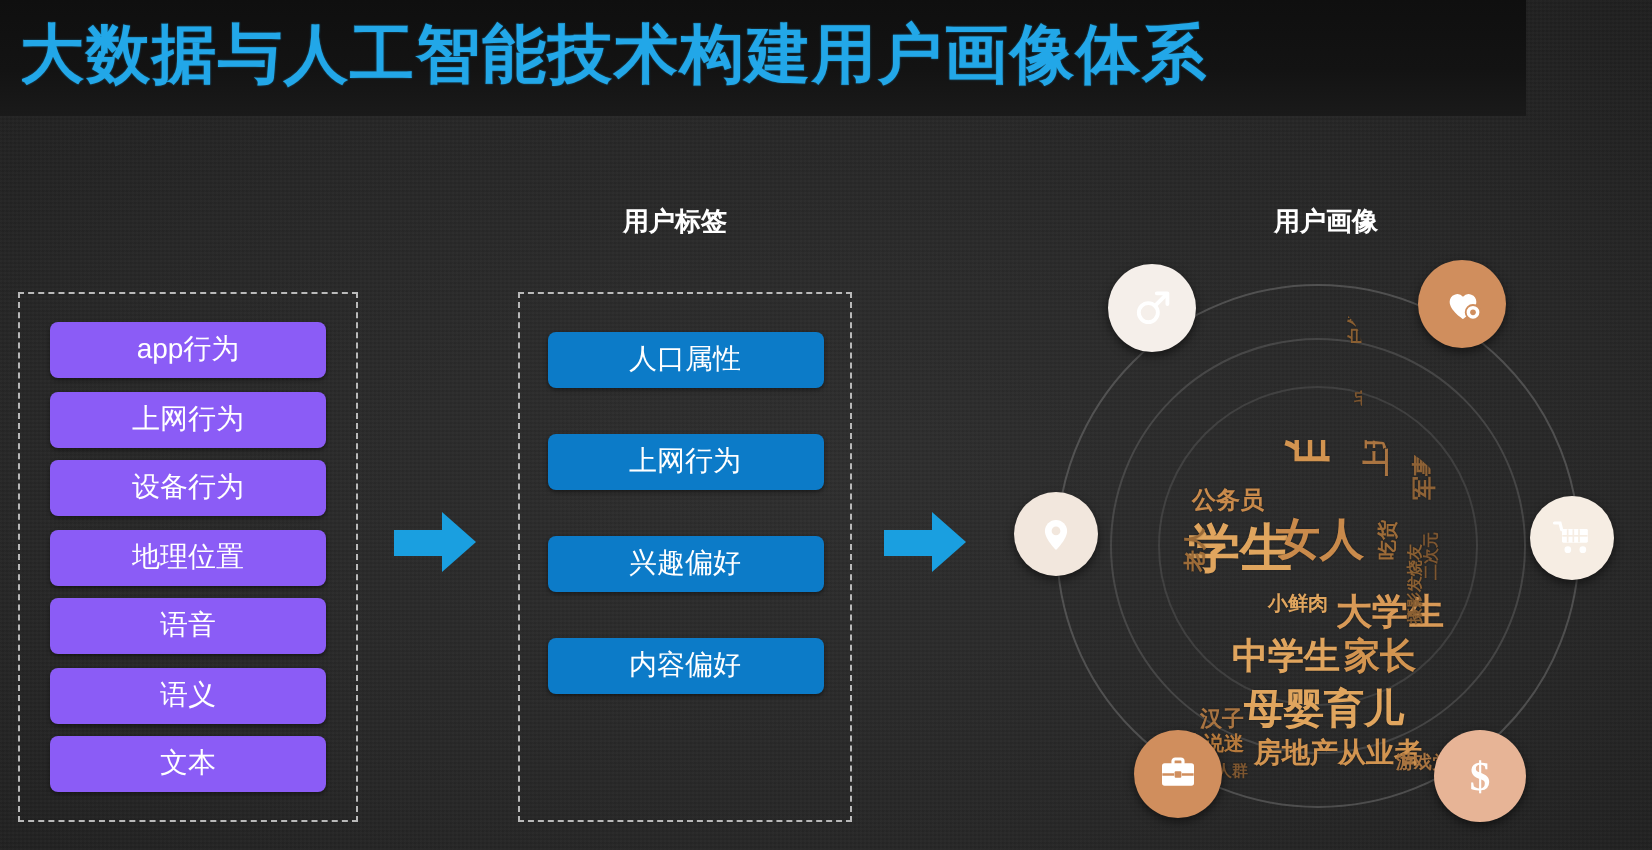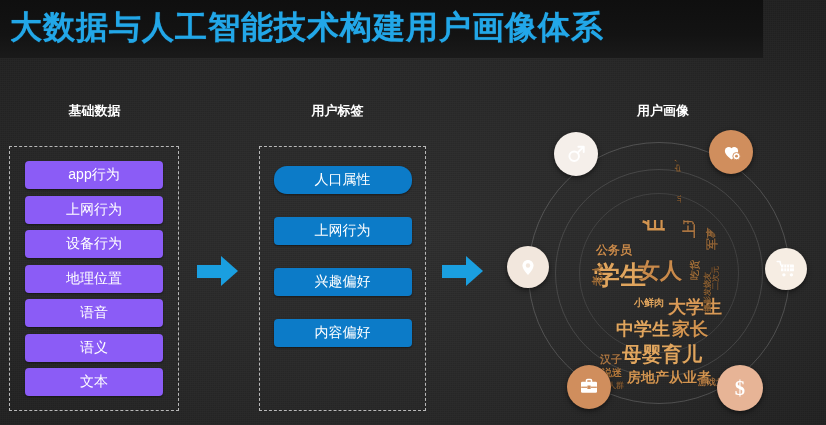--- a/index.html
+++ b/index.html
@@ -148,21 +148,20 @@
 <body>
 
 <div class="noise"></div>
 
 <div class="title-band">
   <div class="page-title">大数据与人工智能技术构建用户画像体系</div>
 </div>
 
 <div class="stage">
 
-  <div class="col-head" id="head-basic">基础数据</div>
   <div class="col-head" id="head-tags">用户标签</div>
   <div class="col-head" id="head-profile">用户画像</div>
 
   <div class="dash-box" id="box-basic">
       <div class="chip orange" style="top: 14px;">
         <span>app行为</span>
       </div>
       <div class="chip orange" style="top: 48.5px;">
         <span>上网行为</span>
       </div>
@@ -177,21 +176,21 @@
       </div>
       <div class="chip orange" style="top: 186.5px;">
         <span>语义</span>
       </div>
       <div class="chip orange" style="top: 221px;">
         <span>文本</span>
       </div>
     </div>
 
   <div class="dash-box" id="box-tags">
-      <div class="chip blue" style="top: 19px; border-radius: 13px;">
+      <div class="chip blue" style="top: 19px;">
         <span>人口属性</span>
       </div>
       <div class="chip blue" style="top: 70px;">
         <span>上网行为</span>
       </div>
       <div class="chip blue" style="top: 121px;">
         <span>兴趣偏好</span>
       </div>
       <div class="chip blue" style="top: 172px;">
         <span>内容偏好</span>

